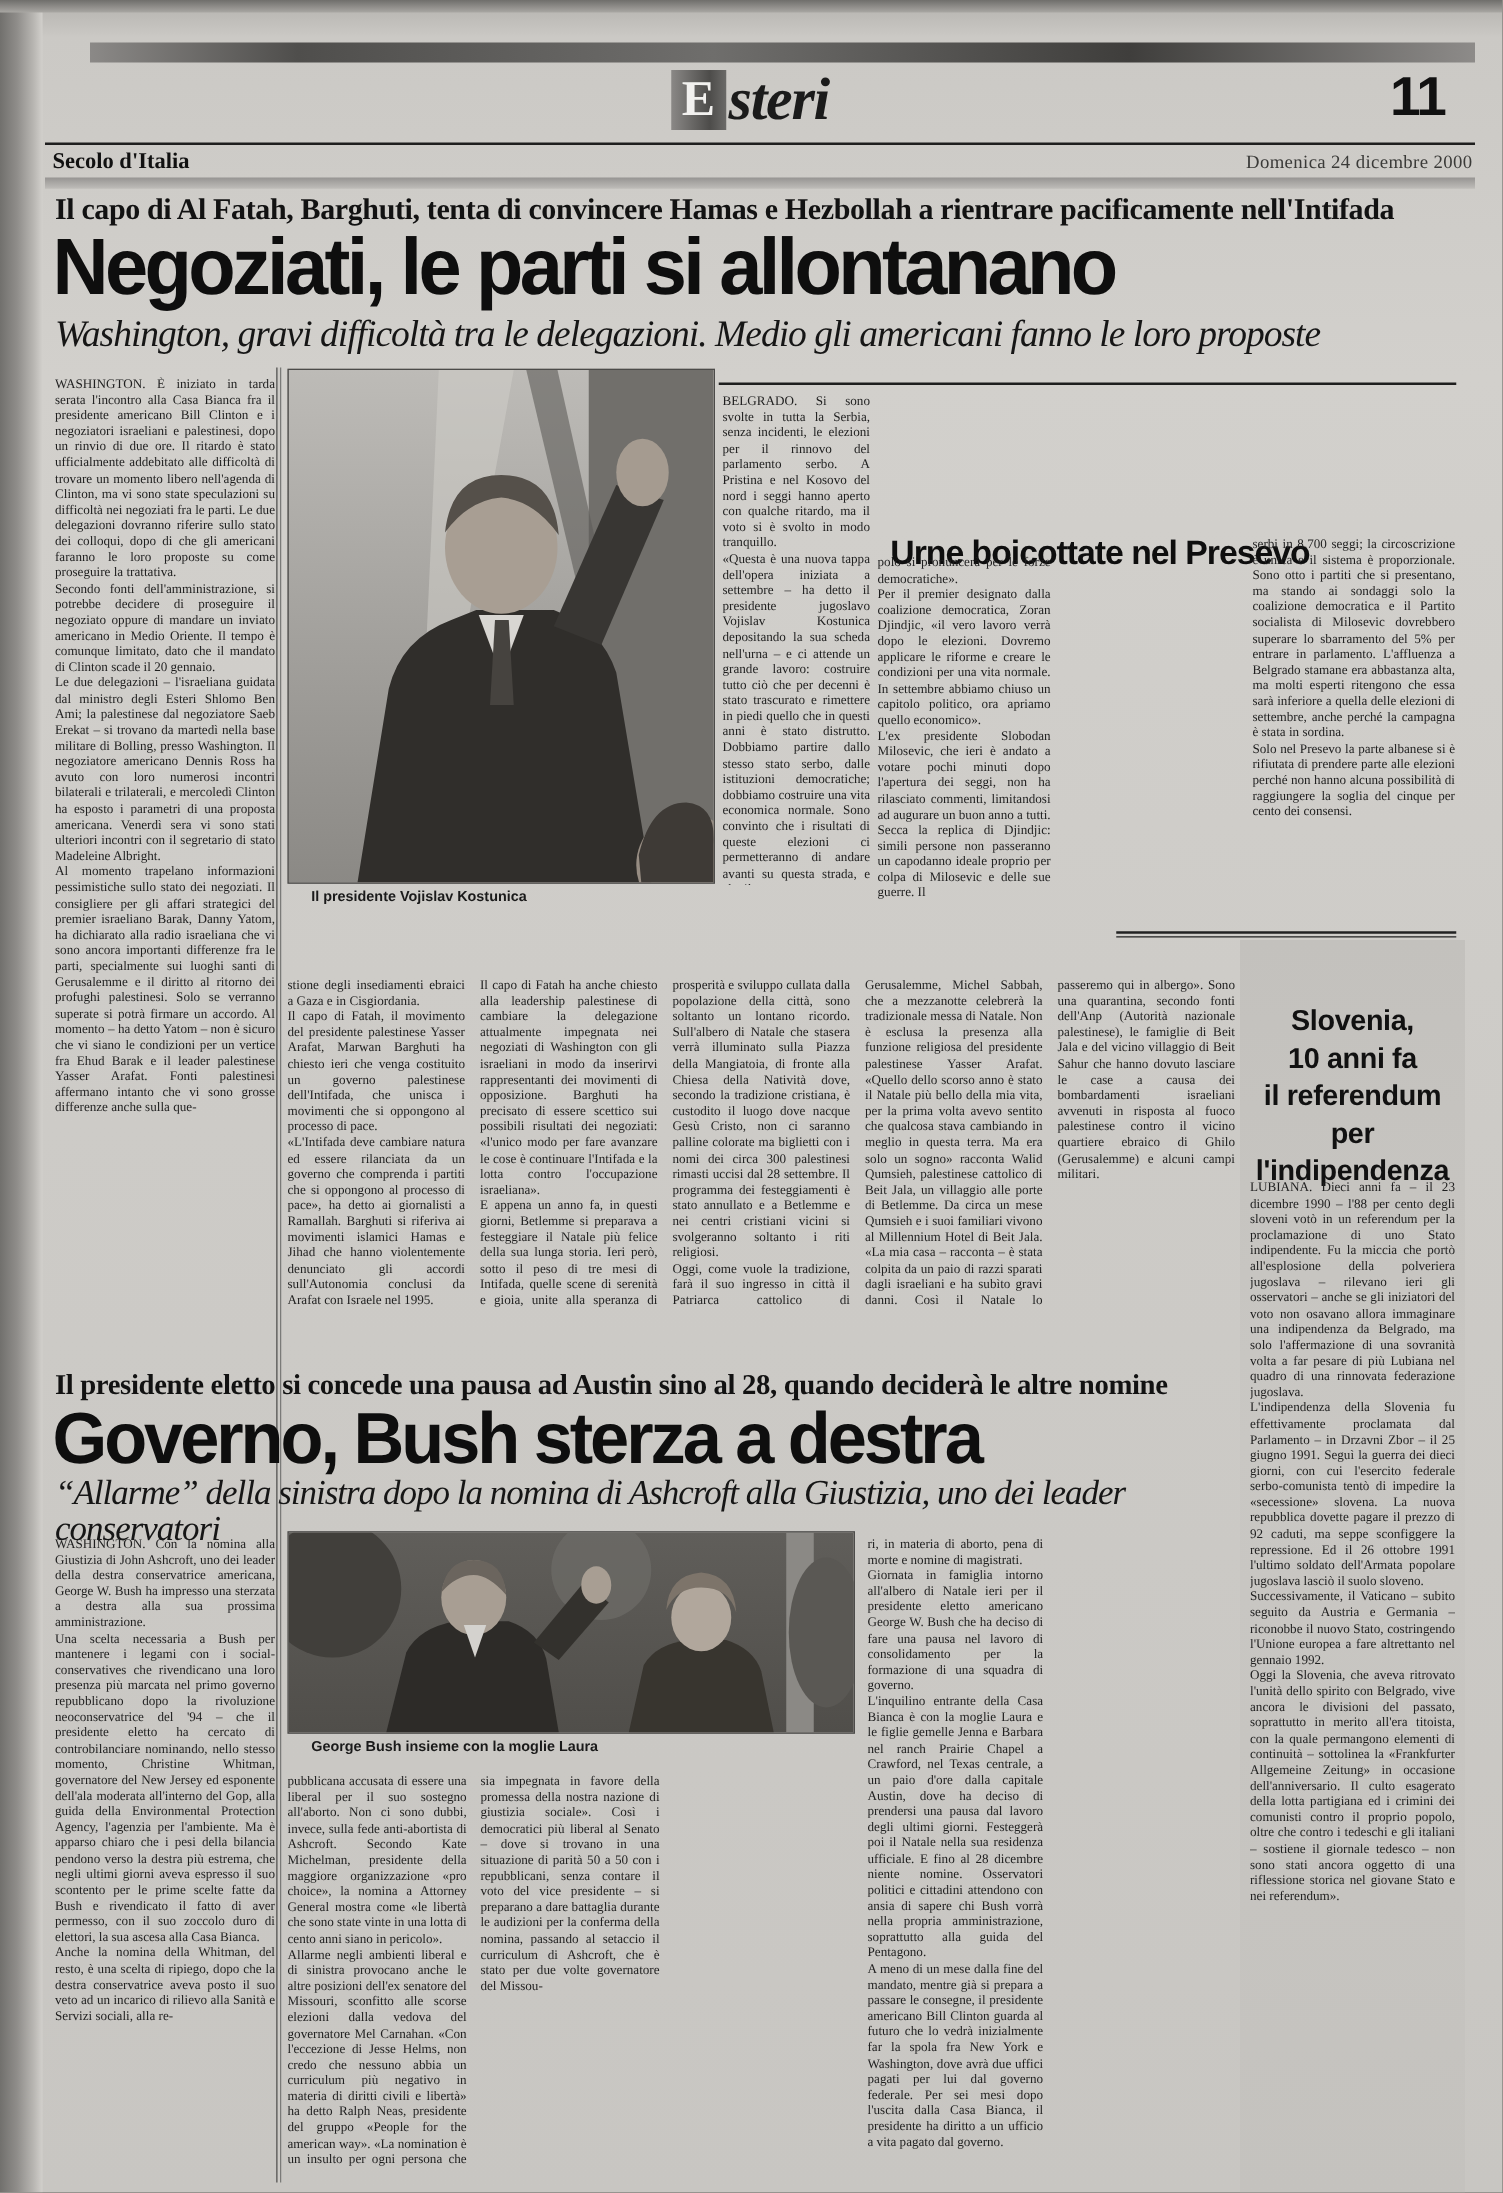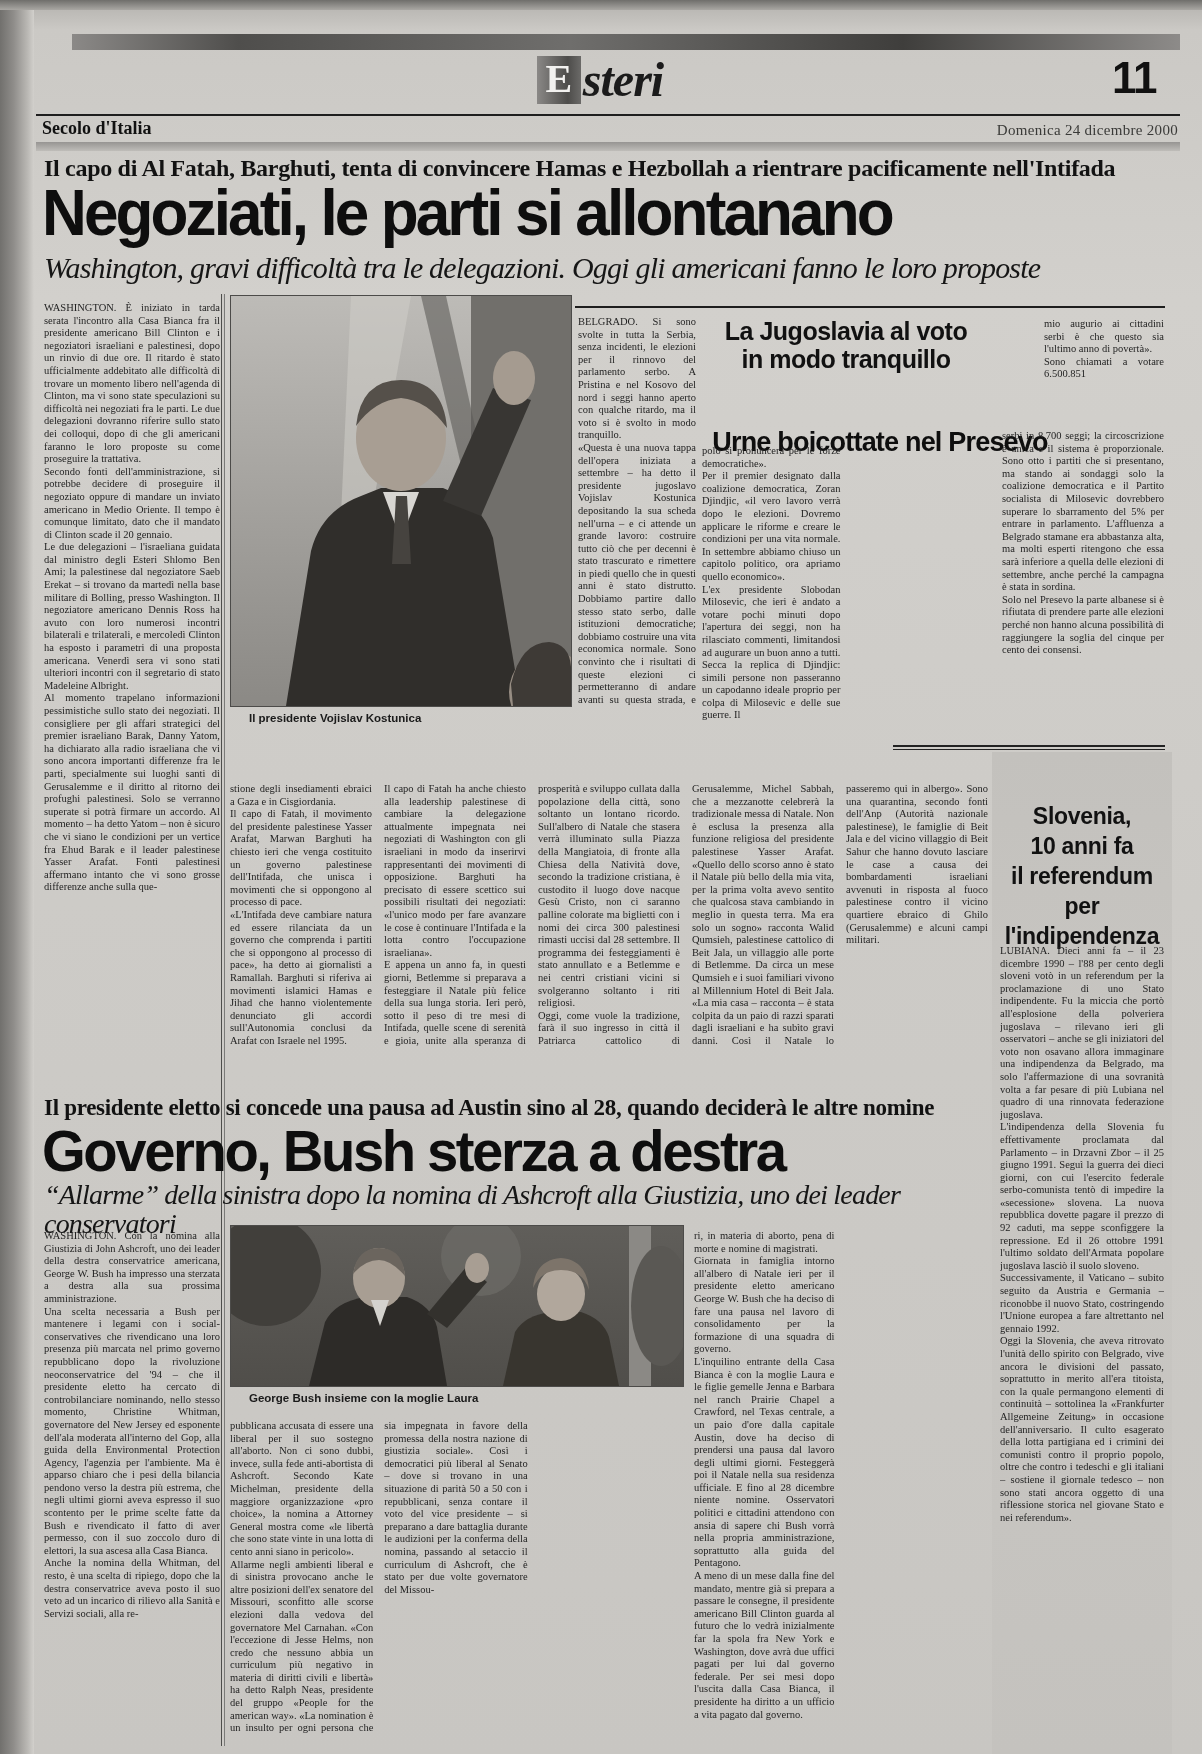--- a/index.html
+++ b/index.html
@@ -60,21 +60,21 @@
 
   <div class="abs pagenum" style="left:1112px;top:56px;">11</div>
 
   <div class="abs rule" style="left:36px;top:114px;width:1144px;height:2px;"></div>
   <div class="abs masthead-name" style="left:42px;top:119px;">Secolo d'Italia</div>
   <div class="abs masthead-date" style="left:860px;top:123px;width:318px;">Domenica 24 dicembre 2000</div>
   <div class="abs midbar" style="left:36px;top:142px;width:1144px;height:9px;"></div>
 
   <div class="abs kicker" style="left:44px;top:156px;width:1138px;">Il capo di Al Fatah, Barghuti, tenta di convincere Hamas e Hezbollah a rientrare pacificamente nell'Intifada</div>
   <div class="abs headline-xl" style="left:42px;top:182px;width:1160px;">Negoziati, le parti si allontanano</div>
-  <div class="abs subhead" style="left:44px;top:252px;width:1140px;">Washington, gravi difficoltà tra le delegazioni. Oggi gli americani fanno le loro proposte</div>
+  <div class="abs subhead" style="left:44px;top:252px;width:1140px;">Washington, gravi difficoltà tra le delegazioni. Medio gli americani fanno le loro proposte</div>
 
   <div class="abs vrule" style="left:221px;top:294px;height:1452px;"></div>
 
   <div class="abs body-text" style="left:44px;top:302px;width:176px;height:707px;">WASHINGTON. È iniziato in tarda serata l'incontro alla Casa Bianca fra il presidente americano Bill Clinton e i negoziatori israeliani e palestinesi, dopo un rinvio di due ore. Il ritardo è stato ufficialmente addebitato alle difficoltà di trovare un momento libero nell'agenda di Clinton, ma vi sono state speculazioni su difficoltà nei negoziati fra le parti. Le due delegazioni dovranno riferire sullo stato dei colloqui, dopo di che gli americani faranno le loro proposte su come proseguire la trattativa.
 Secondo fonti dell'amministrazione, si potrebbe decidere di proseguire il negoziato oppure di mandare un inviato americano in Medio Oriente. Il tempo è comunque limitato, dato che il mandato di Clinton scade il 20 gennaio.
 Le due delegazioni – l'israeliana guidata dal ministro degli Esteri Shlomo Ben Ami; la palestinese dal negoziatore Saeb Erekat – si trovano da martedì nella base militare di Bolling, presso Washington. Il negoziatore americano Dennis Ross ha avuto con loro numerosi incontri bilaterali e trilaterali, e mercoledì Clinton ha esposto i parametri di una proposta americana. Venerdì sera vi sono stati ulteriori incontri con il segretario di stato Madeleine Albright.
 Al momento trapelano informazioni pessimistiche sullo stato dei negoziati. Il consigliere per gli affari strategici del premier israeliano Barak, Danny Yatom, ha dichiarato alla radio israeliana che vi sono ancora importanti differenze fra le parti, specialmente sui luoghi santi di Gerusalemme e il diritto al ritorno dei profughi palestinesi. Solo se verranno superate si potrà firmare un accordo. Al momento – ha detto Yatom – non è sicuro che vi siano le condizioni per un vertice fra Ehud Barak e il leader palestinese Yasser Arafat. Fonti palestinesi affermano intanto che vi sono grosse differenze anche sulla que-</div>
 
   <div class="abs photo-frame" style="left:230px;top:295px;width:340px;height:410px;">
     <svg width="340" height="410" viewBox="0 0 340 410">
@@ -98,30 +98,26 @@
       <ellipse cx="318" cy="396" rx="40" ry="42" fill="#978d83"></ellipse>
       <path d="M280,388 Q290,346 318,346 Q342,348 340,380 L340,410 L282,410 Z" fill="#3e3a36"></path>
     </svg>
   </div>
   <div class="abs caption" style="left:233px;top:712px;width:336px;">Il presidente Vojislav Kostunica</div>
 
   <div class="abs rule" style="left:575px;top:306px;width:590px;height:2px;"></div>
   <div class="abs body-text" style="left:578px;top:316px;width:118px;height:392px;">BELGRADO. Si sono svolte in tutta la Serbia, senza incidenti, le elezioni per il rinnovo del parlamento serbo. A Pristina e nel Kosovo del nord i seggi hanno aperto con qualche ritardo, ma il voto si è svolto in modo tranquillo.
 «Questa è una nuova tappa dell'opera iniziata a settembre – ha detto il presidente jugoslavo Vojislav Kostunica depositando la sua scheda nell'urna – e ci attende un grande lavoro: costruire tutto ciò che per decenni è stato trascurato e rimettere in piedi quello che in questi anni è stato distrutto. Dobbiamo partire dallo stesso stato serbo, dalle istituzioni democratiche; dobbiamo costruire una vita economica normale. Sono convinto che i risultati di queste elezioni ci permetteranno di andare avanti su questa strada, e che il po-</div>
 
-  <div class="abs jugo-h1" style="left:700px;top:318px;width:292px;">La Jugoslavia al voto
-in modo tranquillo</div>
   <div class="abs jugo-h2" style="left:708px;top:380px;width:344px;margin-top:48px;">Urne boicottate nel Presevo</div>
 
   <div class="abs body-text cols-2" style="left:702px;top:445px;width:288px;height:288px;">polo si pronuncerà per le forze democratiche».
 Per il premier designato dalla coalizione democratica, Zoran Djindjic, «il vero lavoro verrà dopo le elezioni. Dovremo applicare le riforme e creare le condizioni per una vita normale. In settembre abbiamo chiuso un capitolo politico, ora apriamo quello economico».
 L'ex presidente Slobodan Milosevic, che ieri è andato a votare pochi minuti dopo l'apertura dei seggi, non ha rilasciato commenti, limitandosi ad augurare un buon anno a tutti. Secca la replica di Djindjic: simili persone non passeranno un capodanno ideale proprio per colpa di Milosevic e delle sue guerre. Il</div>
 
-  <div class="abs body-text" style="left:1044px;top:318px;width:120px;height:110px;">mio augurio ai cittadini serbi è che questo sia l'ultimo anno di povertà».
-Sono chiamati a votare 6.500.851</div>
   <div class="abs body-text" style="left:1002px;top:430px;width:162px;height:308px;">serbi in 8.700 seggi; la circoscrizione è unica e il sistema è proporzionale. Sono otto i partiti che si presentano, ma stando ai sondaggi solo la coalizione democratica e il Partito socialista di Milosevic dovrebbero superare lo sbarramento del 5% per entrare in parlamento. L'affluenza a Belgrado stamane era abbastanza alta, ma molti esperti ritengono che essa sarà inferiore a quella delle elezioni di settembre, anche perché la campagna è stata in sordina.
 Solo nel Presevo la parte albanese si è rifiutata di prendere parte alle elezioni perché non hanno alcuna possibilità di raggiungere la soglia del cinque per cento dei consensi.</div>
   <div class="abs dbl-rule" style="left:893px;top:745px;width:272px;"></div>
 
   <div class="abs body-text cols-5" style="left:230px;top:742px;width:758px;height:266px;margin-top:41px;">stione degli insediamenti ebraici a Gaza e in Cisgiordania.
 Il capo di Fatah, il movimento del presidente palestinese Yasser Arafat, Marwan Barghuti ha chiesto ieri che venga costituito un governo palestinese dell'Intifada, che unisca i movimenti che si oppongono al processo di pace.
 «L'Intifada deve cambiare natura ed essere rilanciata da un governo che comprenda i partiti che si oppongono al processo di pace», ha detto ai giornalisti a Ramallah. Barghuti si riferiva ai movimenti islamici Hamas e Jihad che hanno violentemente denunciato gli accordi sull'Autonomia conclusi da Arafat con Israele nel 1995.
 Il capo di Fatah ha anche chiesto alla leadership palestinese di cambiare la delegazione attualmente impegnata nei negoziati di Washington con gli israeliani in modo da inserirvi rappresentanti dei movimenti di opposizione. Barghuti ha precisato di essere scettico sui possibili risultati dei negoziati: «l'unico modo per fare avanzare le cose è continuare l'Intifada e la lotta contro l'occupazione israeliana».
 E appena un anno fa, in questi giorni, Betlemme si preparava a festeggiare il Natale più felice della sua lunga storia. Ieri però, sotto il peso di tre mesi di Intifada, quelle scene di serenità e gioia, unite alla speranza di prosperità e sviluppo cullata dalla popolazione della città, sono soltanto un lontano ricordo. Sull'albero di Natale che stasera verrà illuminato sulla Piazza della Mangiatoia, di fronte alla Chiesa della Natività dove, secondo la tradizione cristiana, è custodito il luogo dove nacque Gesù Cristo, non ci saranno palline colorate ma biglietti con i nomi dei circa 300 palestinesi rimasti uccisi dal 28 settembre. Il programma dei festeggiamenti è stato annullato e a Betlemme e nei centri cristiani vicini si svolgeranno soltanto i riti religiosi.
 Oggi, come vuole la tradizione, farà il suo ingresso in città il Patriarca cattolico di Gerusalemme, Michel Sabbah, che a mezzanotte celebrerà la tradizionale messa di Natale. Non è esclusa la presenza alla funzione religiosa del presidente palestinese Yasser Arafat. «Quello dello scorso anno è stato il Natale più bello della mia vita, per la prima volta avevo sentito che qualcosa stava cambiando in meglio in questa terra. Ma era solo un sogno» racconta Walid Qumsieh, palestinese cattolico di Beit Jala, un villaggio alle porte di Betlemme. Da circa un mese Qumsieh e i suoi familiari vivono al Millennium Hotel di Beit Jala. «La mia casa – racconta – è stata colpita da un paio di razzi sparati dagli israeliani e ha subìto gravi danni. Così il Natale lo passeremo qui in albergo». Sono una quarantina, secondo fonti dell'Anp (Autorità nazionale palestinese), le famiglie di Beit Jala e del vicino villaggio di Beit Sahur che hanno dovuto lasciare le case a causa dei bombardamenti israeliani avvenuti in risposta al fuoco palestinese contro il vicino quartiere ebraico di Ghilo (Gerusalemme) e alcuni campi militari.</div>

